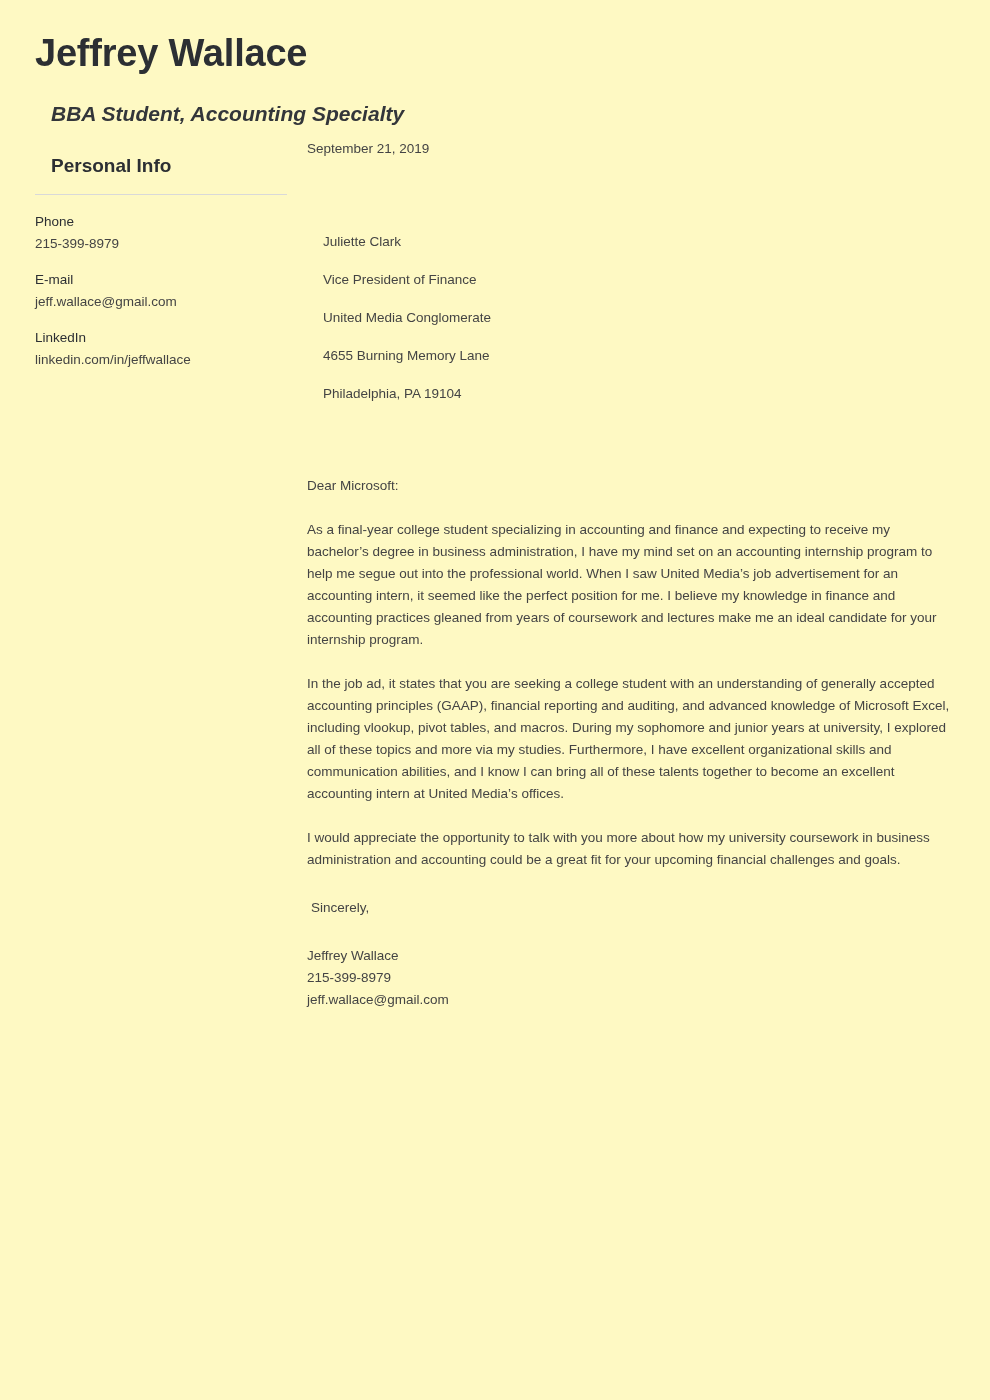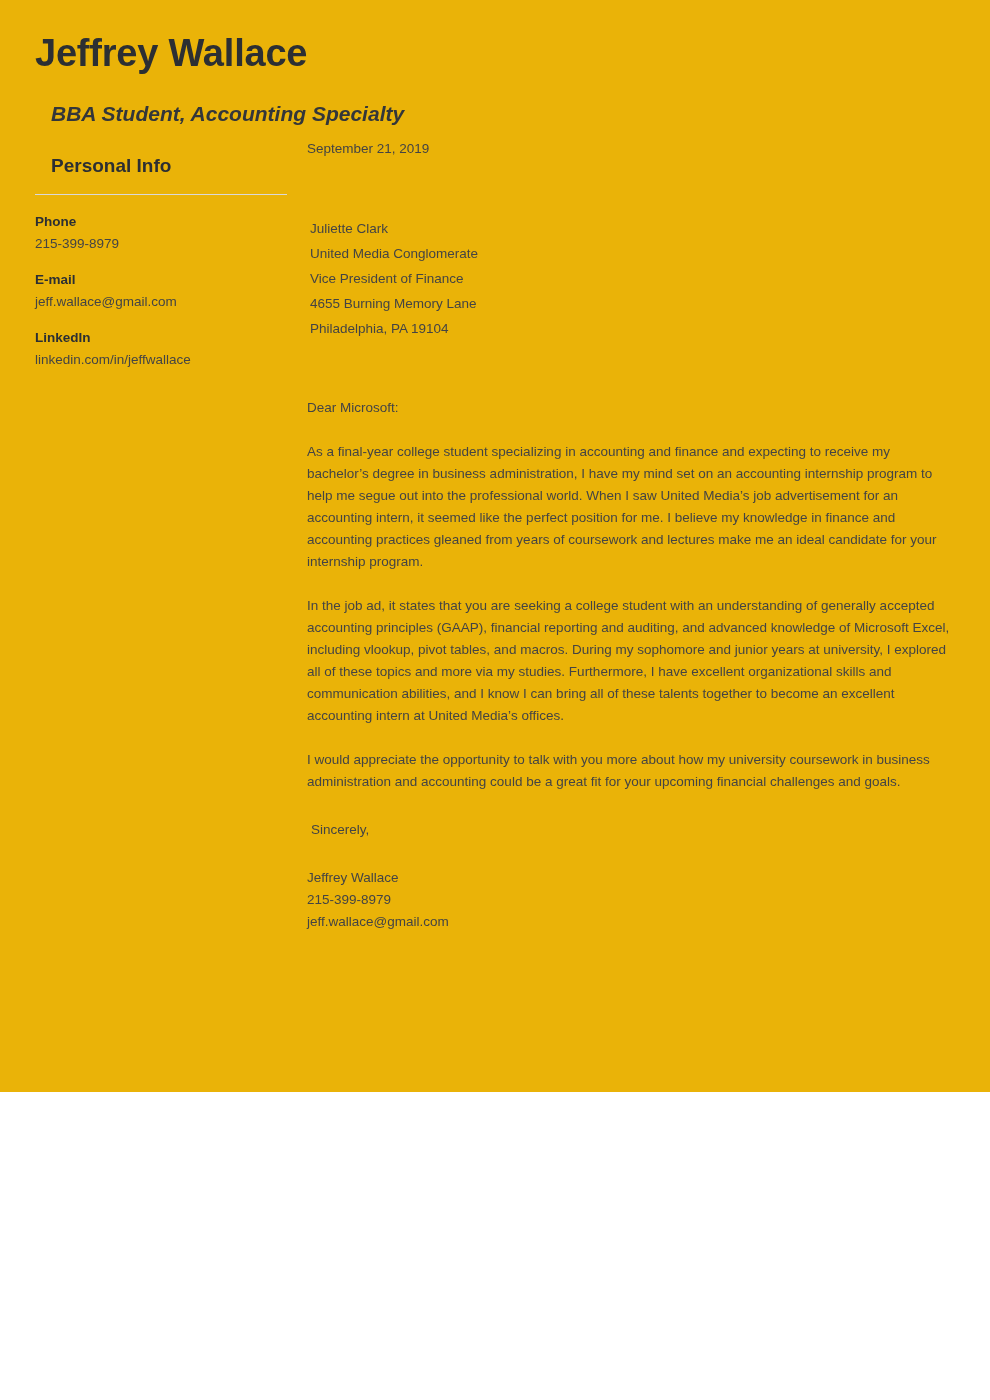--- a/index.html
+++ b/index.html
@@ -12,22 +12,22 @@
     height: 1400px;
     font-family: "Liberation Sans", sans-serif;
     color: #444444;
     -webkit-font-smoothing: antialiased;
     overflow: hidden;
   }
 
   .page {
     position: relative;
     width: 990px;
-    height: 1092px;
-    background: #eab308;
+    height: 1400px;
+    background: #fef9c3;
     box-sizing: border-box;
     padding: 0;
   }
 
   
   .header {
     position: absolute;
     left: 35px;
     top: 30px;
     width: 700px;
@@ -75,21 +75,21 @@
     padding: 0;
     list-style: none;
   }
   .info-item {
     margin-top: 18px;
   }
   .info-label {
     display: block;
     font-size: 13.5px;
     line-height: 18px;
-    font-weight: bold;
+    font-weight: normal;
     color: #2c2f33;
   }
   .info-value {
     display: block;
     padding-top: 4px;
     font-size: 13.5px;
     line-height: 18px;
     font-weight: normal;
     color: #444444;
   }
@@ -105,21 +105,21 @@
     margin: 0;
     font-size: 13.5px;
     line-height: 19px;
     color: #444444;
   }
   .recipient {
     margin: 0;
     padding-top: 57px;
   }
   .recipient-line {
-    margin: 3px;
+    margin: 16px;
     font-size: 13.5px;
     line-height: 22px;
     color: #444444;
   }
   .salutation {
     margin: 0;
     padding-top: 54px;
     font-size: 13.5px;
     line-height: 22px;
     color: #444444;
@@ -182,22 +182,22 @@
       </li>
     </ul>
   </div>
 
   <div class="letter">
 
     <p class="letter-date">September 21, 2019</p>
 
     <div class="recipient">
       <p class="recipient-line">Juliette Clark</p>
+      <p class="recipient-line">Vice President of Finance</p>
       <p class="recipient-line">United Media Conglomerate</p>
-      <p class="recipient-line">Vice President of Finance</p>
       <p class="recipient-line">4655 Burning Memory Lane</p>
       <p class="recipient-line">Philadelphia, PA 19104</p>
     </div>
 
     <p class="salutation">Dear Microsoft:</p>
 
     <div class="body-paragraphs">
       <p class="body-paragraph">As a final-year college student specializing in accounting and finance and expecting to receive my bachelor’s degree in business administration, I have my mind set on an accounting internship program to help me segue out into the professional world. When I saw United Media’s job advertisement for an accounting intern, it seemed like the perfect position for me. I believe my knowledge in finance and accounting practices gleaned from years of coursework and lectures make me an ideal candidate for your internship program.</p>
       <p class="body-paragraph">In the job ad, it states that you are seeking a college student with an understanding of generally accepted accounting principles (GAAP), financial reporting and auditing, and advanced knowledge of Microsoft Excel, including vlookup, pivot tables, and macros. During my sophomore and junior years at university, I explored all of these topics and more via my studies. Furthermore, I have excellent organizational skills and communication abilities, and I know I can bring all of these talents together to become an excellent accounting intern at United Media’s offices.</p>
       <p class="body-paragraph">I would appreciate the opportunity to talk with you more about how my university coursework in business administration and accounting could be a great fit for your upcoming financial challenges and goals.</p>

